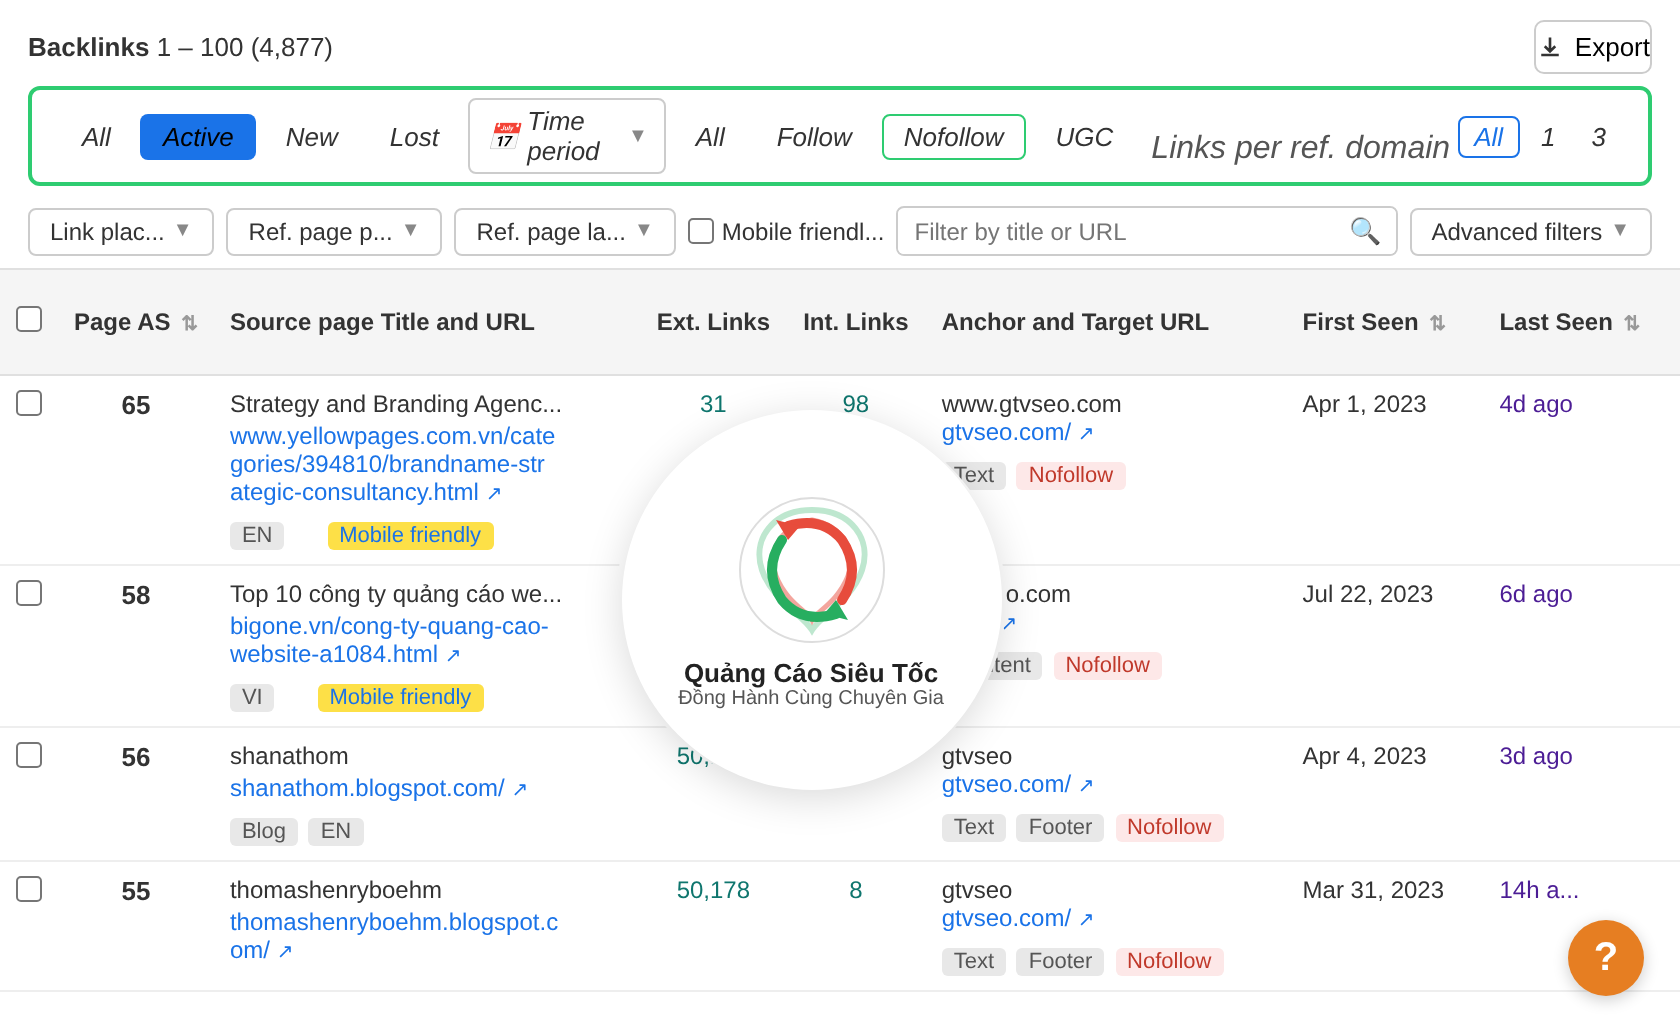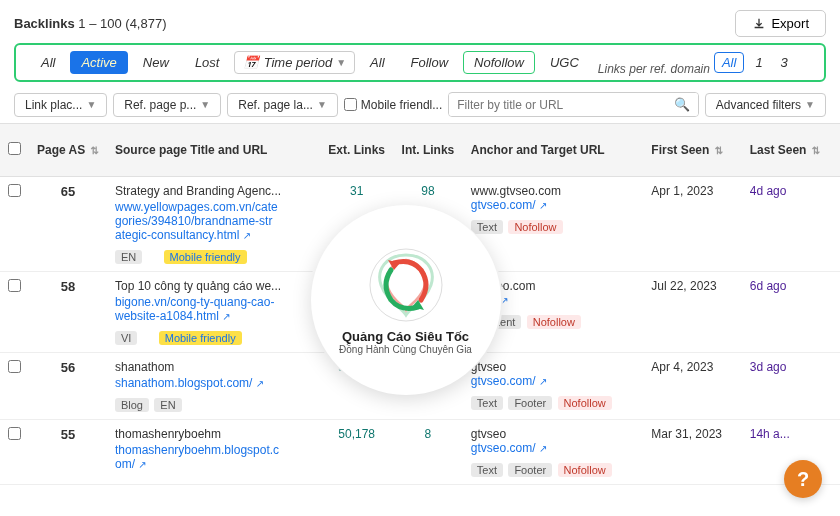--- a/index.html
+++ b/index.html
@@ -1,30 +1,30 @@
 <!DOCTYPE html>
 <html><head>
   <meta charset="utf-8">
   <style>
     * { box-sizing: border-box; margin: 0; padding: 0; }
     body { font-family: Arial, sans-serif; font-size: 13px; background: #fff; color: #333; width: 840px; height: 516px; overflow: hidden; position: relative; }
 
     
     .header { display: flex; align-items: center; justify-content: space-between; padding: 10px 14px 6px; }
-    .export-btn { display: flex; align-items: center; gap: 5px; border: 1px solid #ccc; border-radius: 5px; padding: 5px 16px; cursor: pointer; font-size: 13px; background: #fff; }
+    .export-btn { display: flex; align-items: center; gap: 5px; border: 1px solid #ccc; border-radius: 5px; padding: 5px 0; cursor: pointer; font-size: 13px; background: #fff; }
     .export-btn svg { width: 14px; height: 14px; }
 
     
     .filter-row1 { display: flex; align-items: center; padding: 4px 14px; gap: 4px; border: 2px solid #2ecc71; border-radius: 6px; margin: 0 14px 6px; flex-wrap: nowrap; font-style: italic; }
     .filter-tab { padding: 3px 10px; border-radius: 4px; cursor: pointer; font-size: 13px; border: 1px solid transparent; white-space: nowrap; }
-    .filter-tab.active-tab { background: #1a73e8; color: #fef9c3; }
+    .filter-tab.active-tab { background: #1a73e8; color: #000000; }
     .filter-tab.outline-tab { border: 1px solid #2ecc71; color: #333; }
     .filter-tab.plain { color: #333; }
     .time-btn { display: flex; align-items: center; gap: 4px; padding: 3px 8px; border: 1px solid #ccc; border-radius: 4px; cursor: pointer; font-size: 13px; }
-    .links-label { font-size: 12px; color: #555; white-space: nowrap; margin-left: 4px; margin-top: 13px; }
+    .links-label { font-size: 16px; color: #555; white-space: nowrap; margin-left: 4px; margin-top: 13px; }
     .links-num { padding: 2px 7px; border-radius: 4px; cursor: pointer; font-size: 13px; }
     .links-num.sel { border: 1px solid #1a73e8; color: #1a73e8; }
     .links-num.plain { color: #333; }
 
     
     .filter-row2 { display: flex; align-items: center; padding: 4px 14px 6px; gap: 6px; }
     .dropdown-btn { display: flex; align-items: center; gap: 4px; padding: 4px 10px; border: 1px solid #ccc; border-radius: 4px; cursor: pointer; font-size: 12px; background: #fff; white-space: nowrap; }
     .mobile-check { display: flex; align-items: center; gap: 4px; font-size: 12px; cursor: pointer; white-space: nowrap; }
     .search-box { display: flex; align-items: center; border: 1px solid #ccc; border-radius: 4px; overflow: hidden; flex: 1; }
     .search-box input { border: none; outline: none; padding: 4px 8px; font-size: 12px; width: 100%; }

